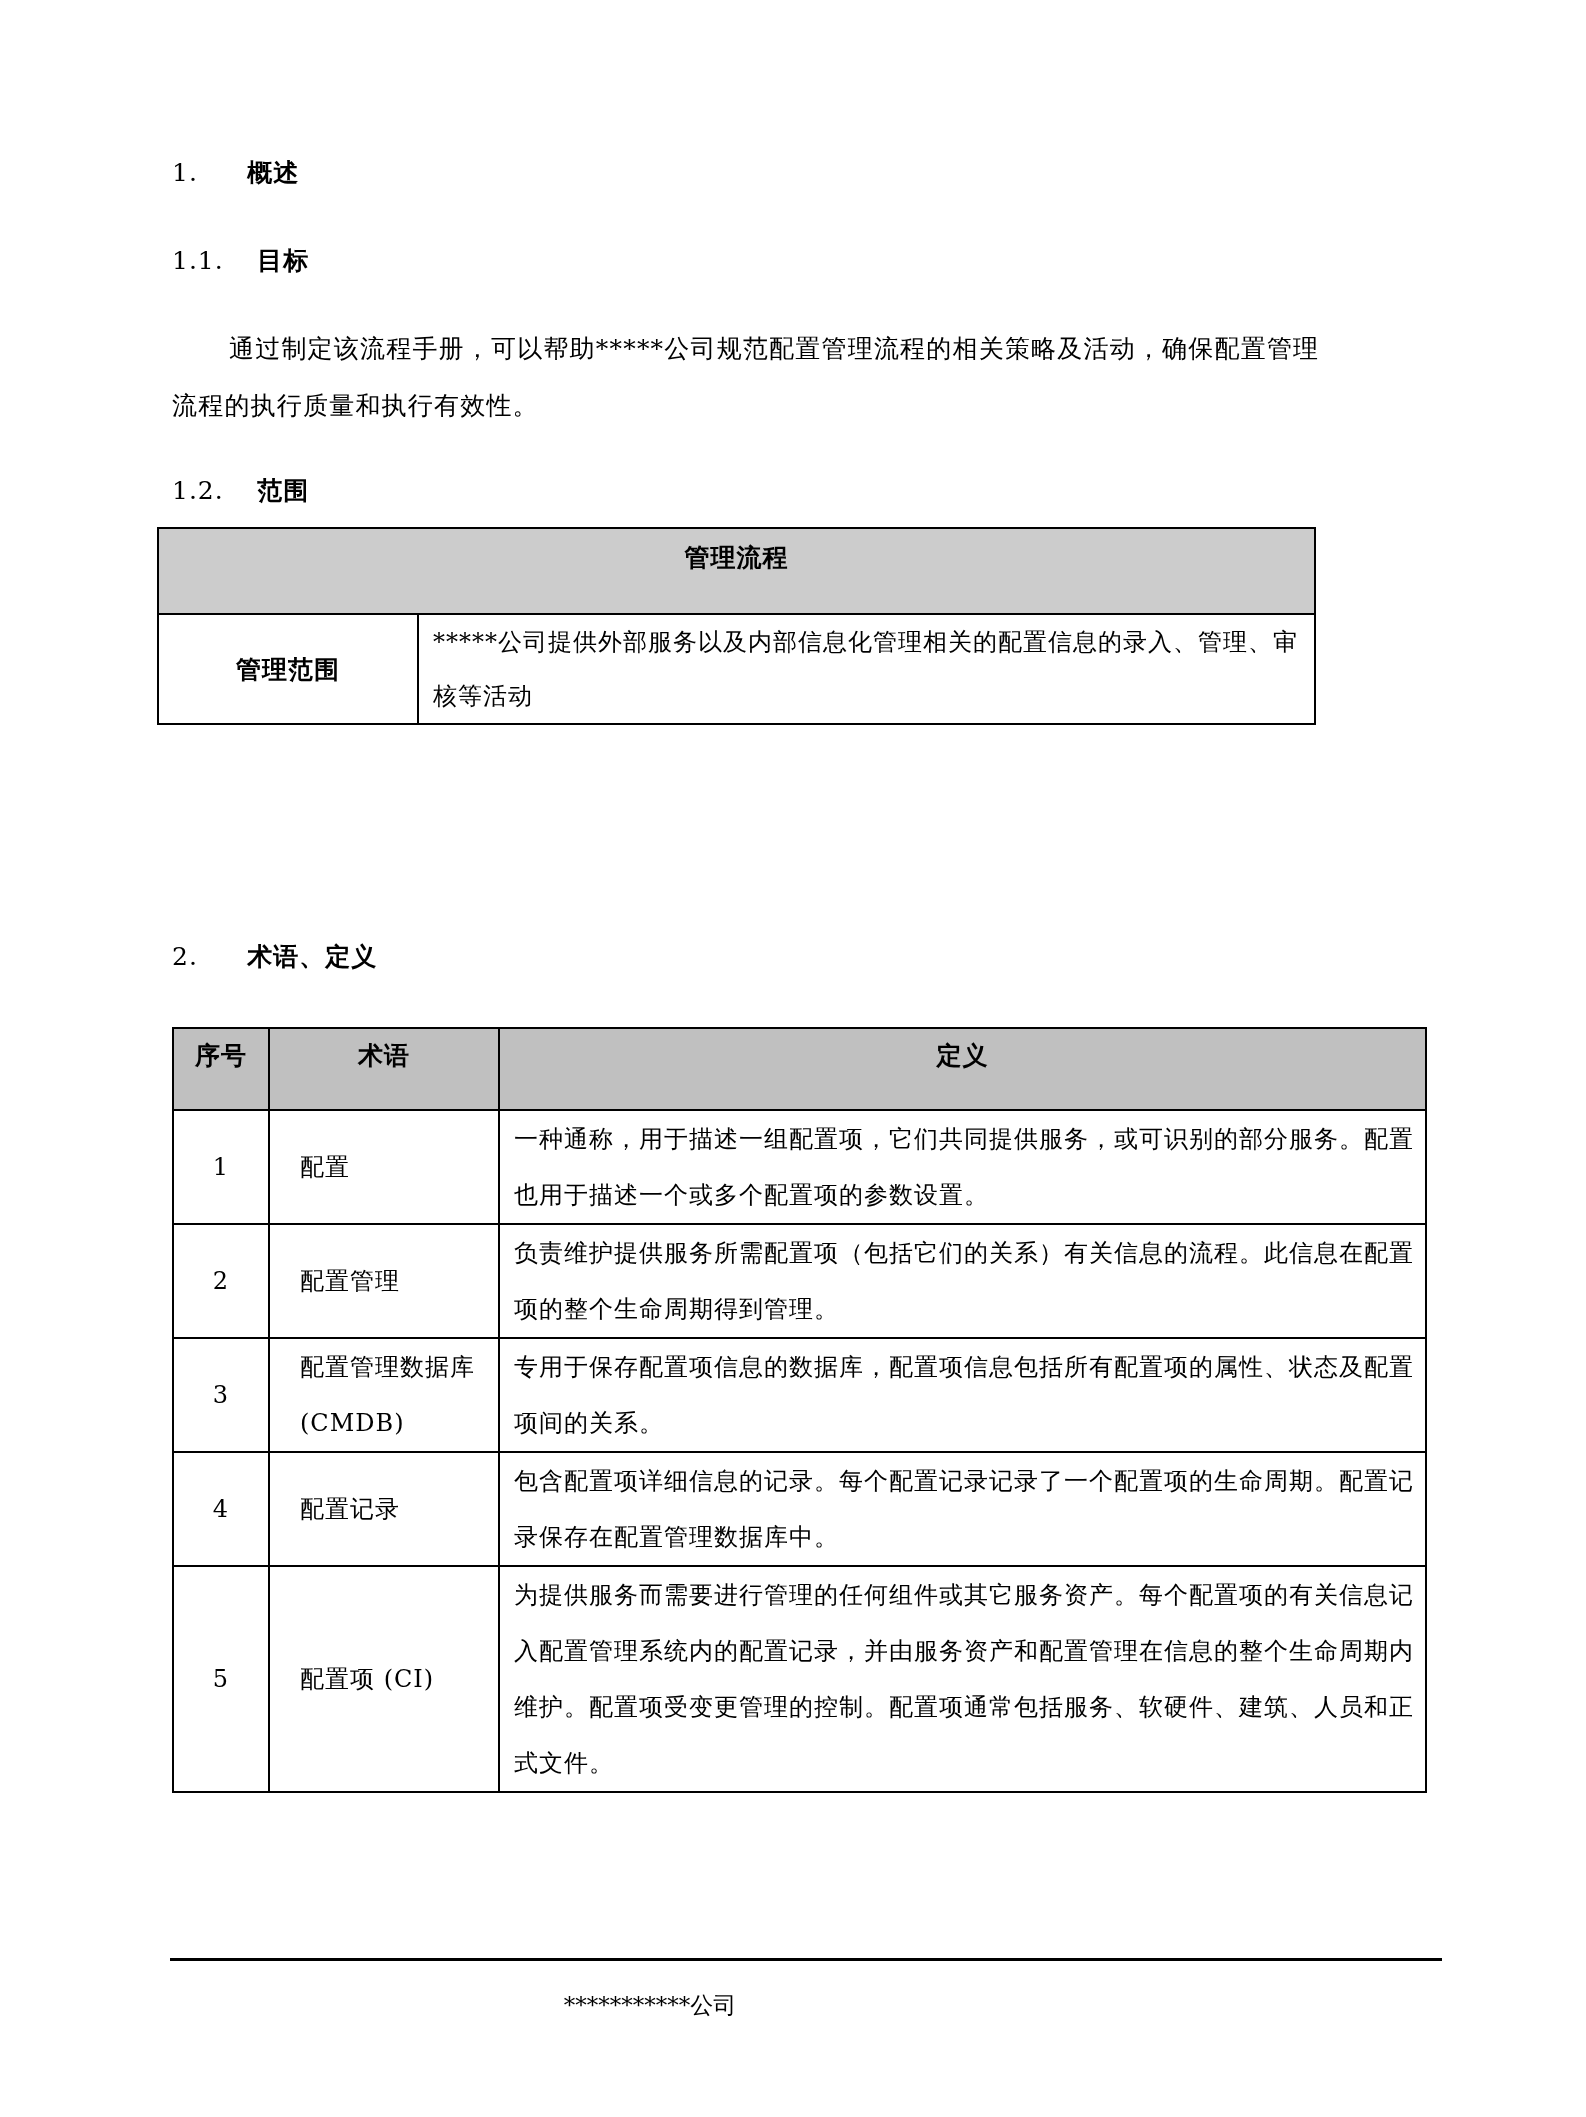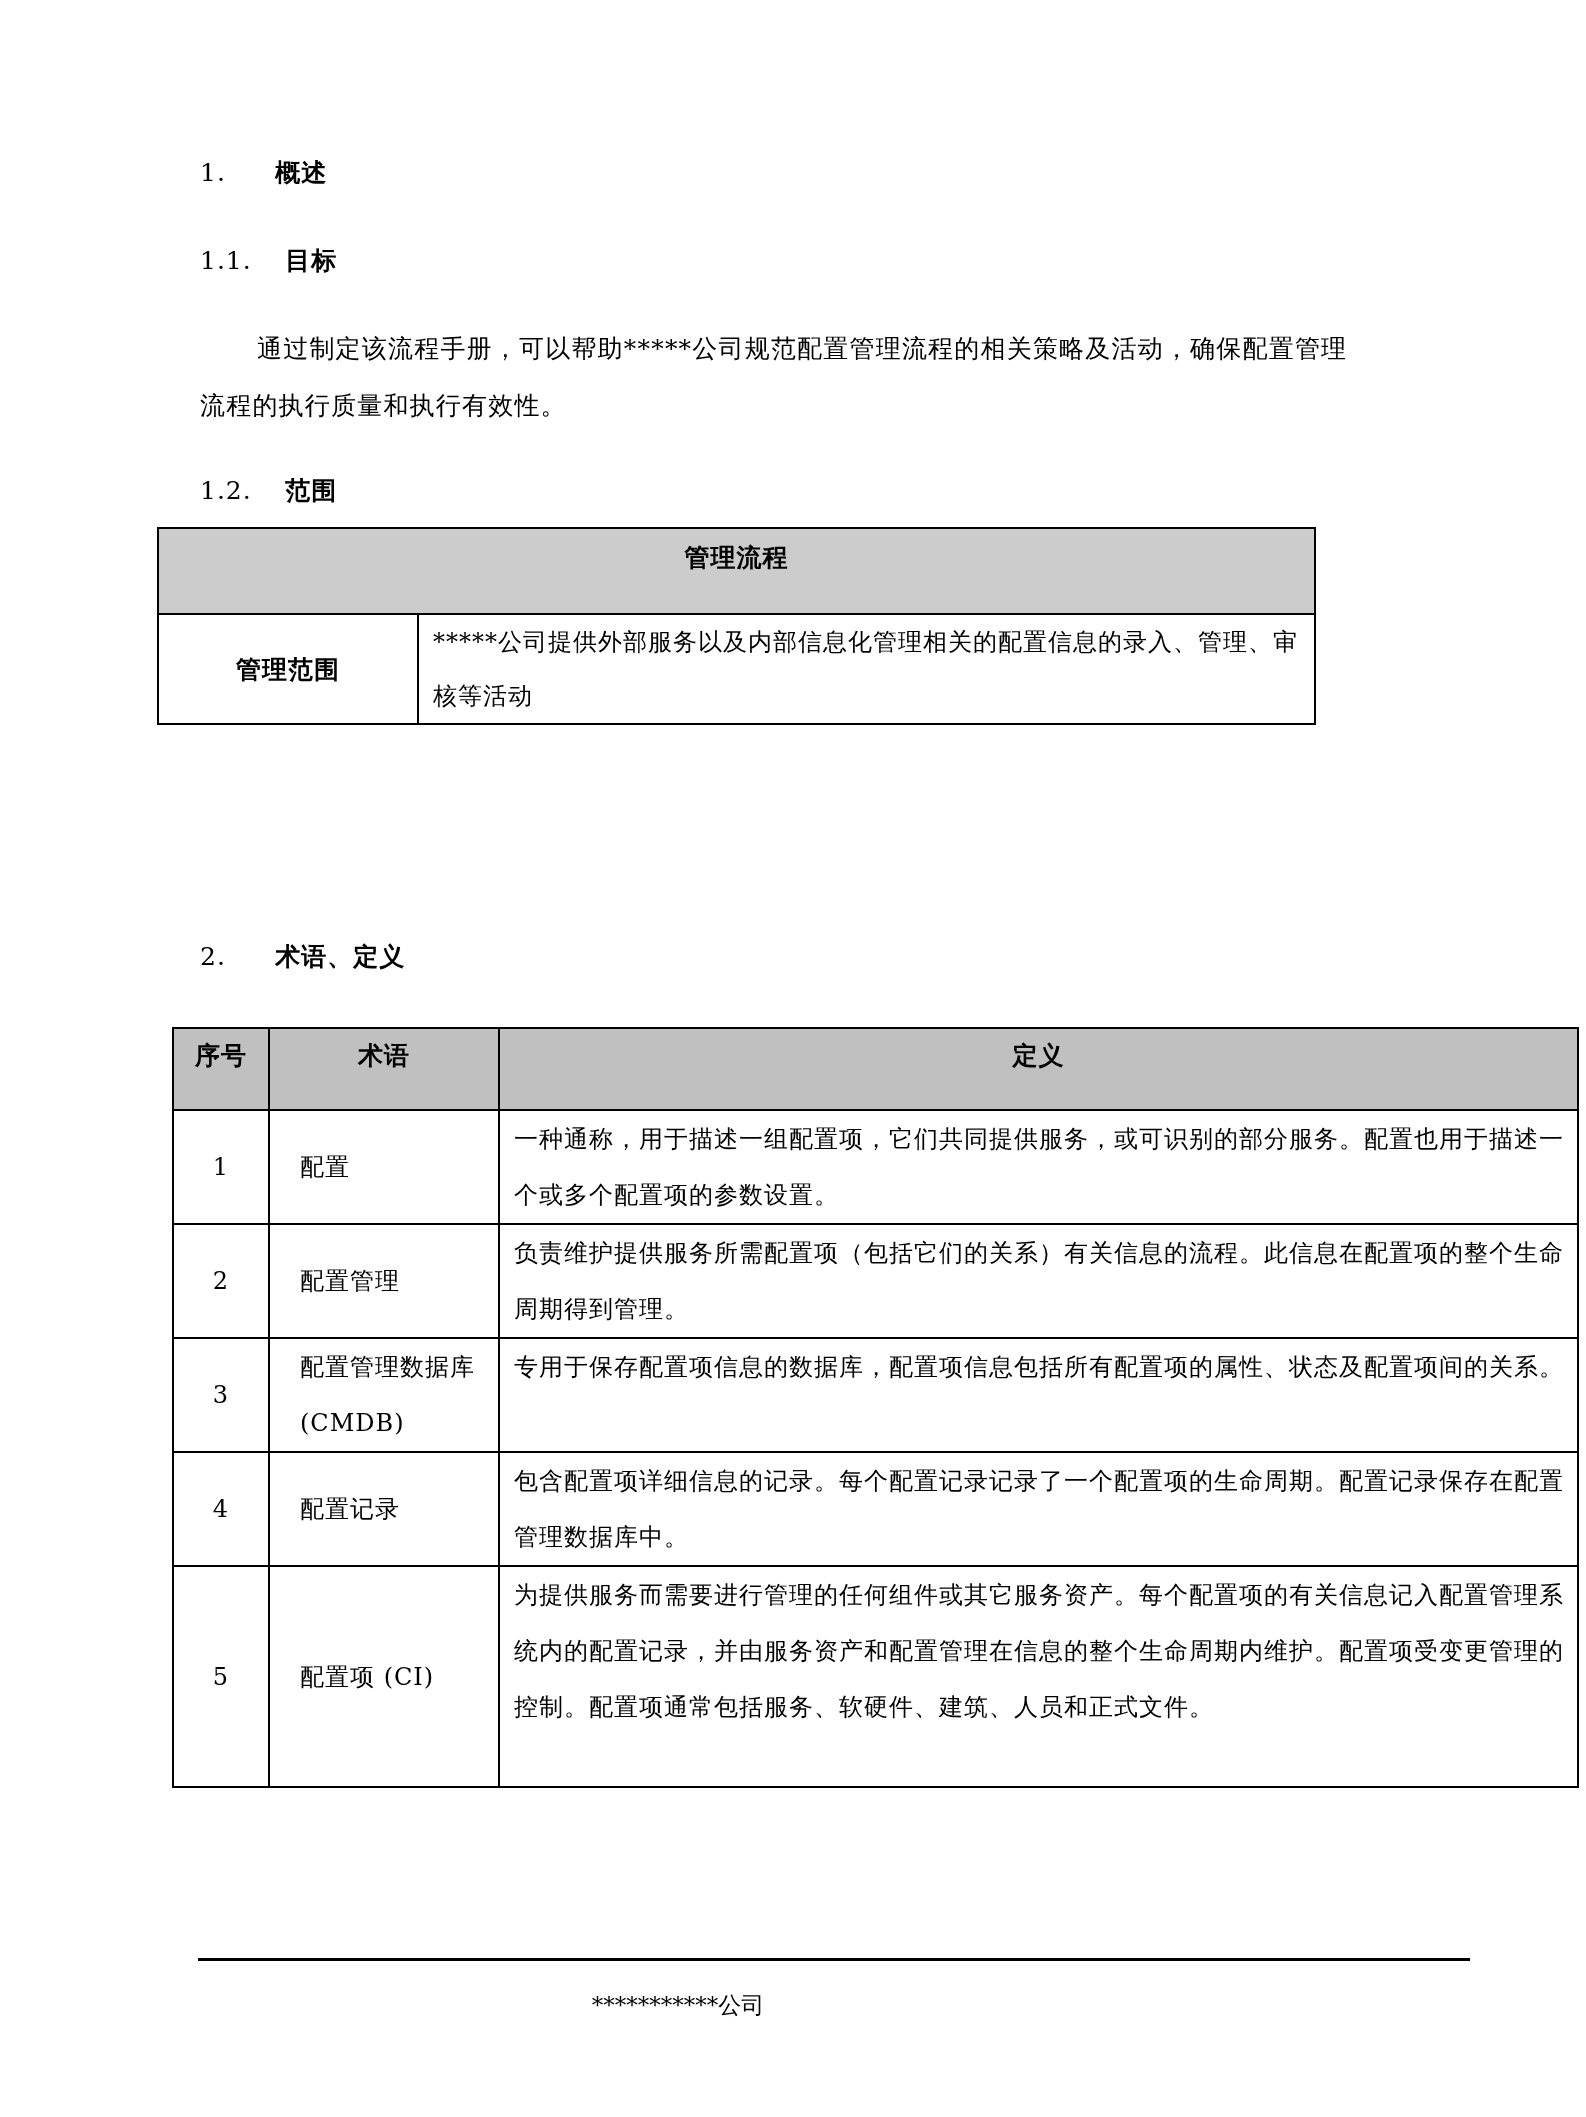--- a/index.html
+++ b/index.html
@@ -1,21 +1,21 @@
 <!DOCTYPE html>
 <html><head>
 <meta charset="utf-8">
 <style>
   html, body { margin: 0; padding: 0; background: #ffffff; }
   body {
     width: 1586px; height: 2117px; position: relative; overflow: hidden;
     font-family: "DejaVu Serif", "Liberation Serif", serif;
     color: #000;
   }
-  .abs { position: absolute; margin-left: 28px; }
+  .abs { position: absolute; }
   .h1, .h2 {
     font-family: "DejaVu Sans", "Liberation Sans", sans-serif;
     font-weight: bold; font-size: 25px; letter-spacing: 1px;
   }
   .h1 .num, .h2 .num { font-family: "DejaVu Serif", "Liberation Serif", serif; font-weight: normal; }
   .para {
     font-size: 25px; line-height: 57px; letter-spacing: 1.2px;
     left: 172px; width: 1250px;
   }
   .para .indent { display: inline-block; width: 57px; }
@@ -34,21 +34,21 @@
   #scope-table td.label {
     font-family: "DejaVu Sans", "Liberation Sans", sans-serif;
     font-weight: bold; font-size: 25px; text-align: center; letter-spacing: 1px;
   }
   #scope-table td.value {
     font-size: 24px; line-height: 54px; padding-left: 14px; vertical-align: top;
     letter-spacing: 1px;
   }
 
   
-  #terms-table { left: 172px; top: 1027px; width: 1407px; }
+  #terms-table { left: 172px; top: 1027px; width: 1255px; }
   #terms-table th {
     background: #c0c0c0; height: 70px;
     font-family: "DejaVu Sans", "Liberation Sans", sans-serif;
     font-weight: bold; font-size: 25px; text-align: center; vertical-align: top;
     padding-top: 10px; letter-spacing: 1px;
   }
   #terms-table td { font-size: 24px; letter-spacing: 1px; }
   #terms-table td.idx { text-align: center; vertical-align: middle; }
   #terms-table td.term { padding-left: 30px; vertical-align: middle; line-height: 56px; }
   #terms-table td.def { padding-left: 14px; padding-right: 6px; vertical-align: top; line-height: 56px; }

